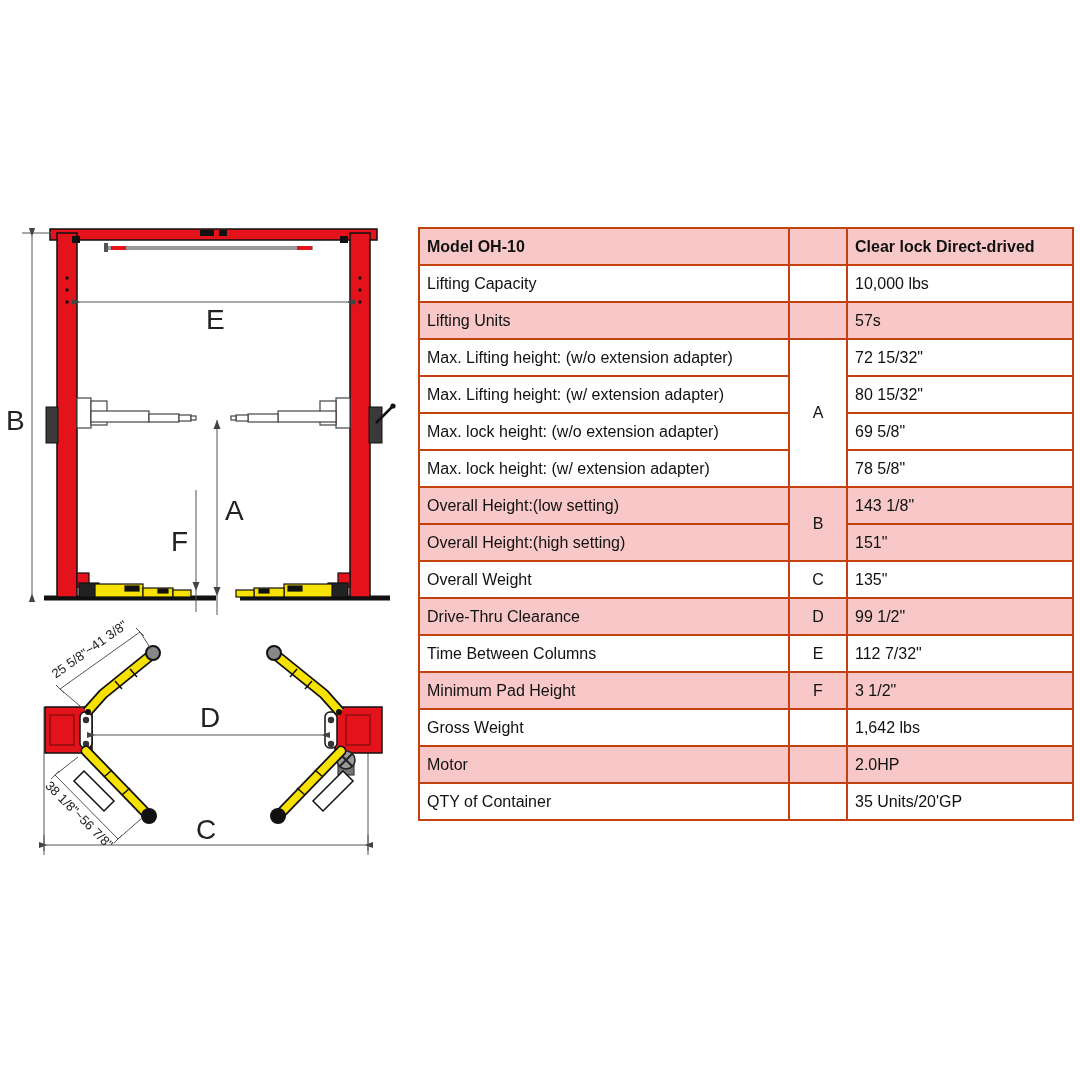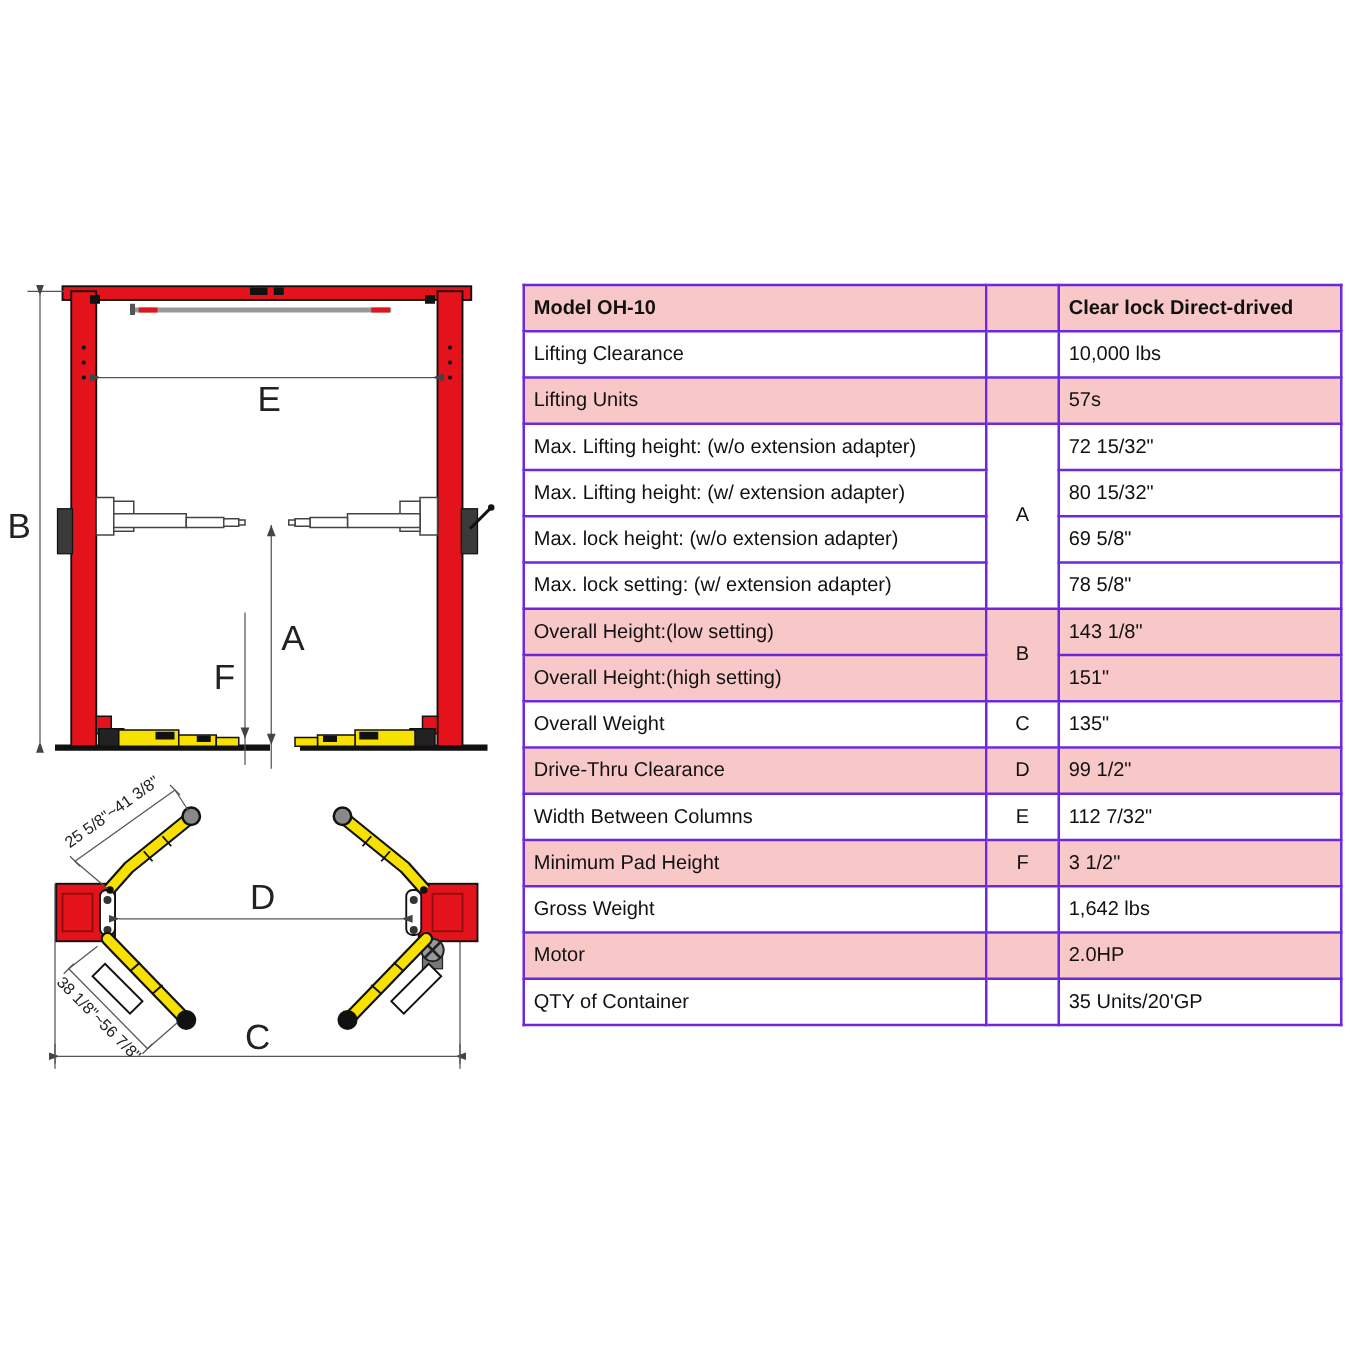--- a/index.html
+++ b/index.html
@@ -1,21 +1,21 @@
 <!DOCTYPE html>
 <html><head>
 <meta charset="utf-8">
 <style>
   html,body{margin:0;padding:0;background:#fff;}
   body{width:1080px;height:1080px;position:relative;overflow:hidden;
        font-family:"Liberation Sans",sans-serif;}
   #diagram{position:absolute;left:0;top:215px;}
   #spec{position:absolute;left:418px;top:227px;border-collapse:collapse;
         table-layout:fixed;width:654px;color:#111;}
-  #spec td{border:2px solid #6d28d9;padding:0 7px;height:35px;
+  #spec td{border:2px solid #c2410c;padding:0 7px;height:35px;
            font-size:16px;background:#fff;overflow:hidden;white-space:nowrap;}
   #spec tr.pink td{background:#f8c8c8;}
   #spec tr.hdr td{font-weight:bold;}
   #spec td.lc{text-align:center;padding:0 2px;}
   .dimletter{font-size:28px;fill:#222;font-family:"Liberation Sans",sans-serif;}
   .rangelabel{font-size:13px;fill:#222;font-family:"Liberation Sans",sans-serif;}
   .dim{stroke:#555;stroke-width:1;fill:none;}
   .arrow{fill:#444;stroke:none;}
 </style>
 </head>
@@ -218,21 +218,21 @@
       <col style="width:58px">
       <col style="width:226px">
     </colgroup>
   <tbody>
       <tr class="pink hdr">
     <td>Model OH-10</td>
     <td class="lc"></td>
     <td>Clear lock Direct-drived</td>
   </tr>
   <tr>
-    <td>Lifting Clearance</td>
+    <td>Lifting Capacity</td>
     <td class="lc"></td>
     <td>10,000 lbs</td>
   </tr>
   <tr class="pink">
     <td>Lifting Units</td>
     <td class="lc"></td>
     <td>57s</td>
   </tr>
   <tr>
     <td>Max. Lifting height: (w/o extension adapter)</td>
@@ -241,21 +241,21 @@
   </tr>
   <tr>
     <td>Max. Lifting height: (w/ extension adapter)</td>
     <td>80 15/32"</td>
   </tr>
   <tr>
     <td>Max. lock height: (w/o extension adapter)</td>
     <td>69 5/8"</td>
   </tr>
   <tr>
-    <td>Max. lock setting: (w/ extension adapter)</td>
+    <td>Max. lock height: (w/ extension adapter)</td>
     <td>78 5/8"</td>
   </tr>
   <tr class="pink">
     <td>Overall Height:(low setting)</td>
     <td class="lc" rowspan="2">B</td>
     <td>143 1/8"</td>
   </tr>
   <tr class="pink">
     <td>Overall Height:(high setting)</td>
     <td>151"</td>
@@ -264,21 +264,21 @@
     <td>Overall Weight</td>
     <td class="lc">C</td>
     <td>135"</td>
   </tr>
   <tr class="pink">
     <td>Drive-Thru Clearance</td>
     <td class="lc">D</td>
     <td>99 1/2"</td>
   </tr>
   <tr>
-    <td>Width Between Columns</td>
+    <td>Time Between Columns</td>
     <td class="lc">E</td>
     <td>112 7/32"</td>
   </tr>
   <tr class="pink">
     <td>Minimum Pad Height</td>
     <td class="lc">F</td>
     <td>3 1/2"</td>
   </tr>
   <tr>
     <td>Gross Weight</td>

